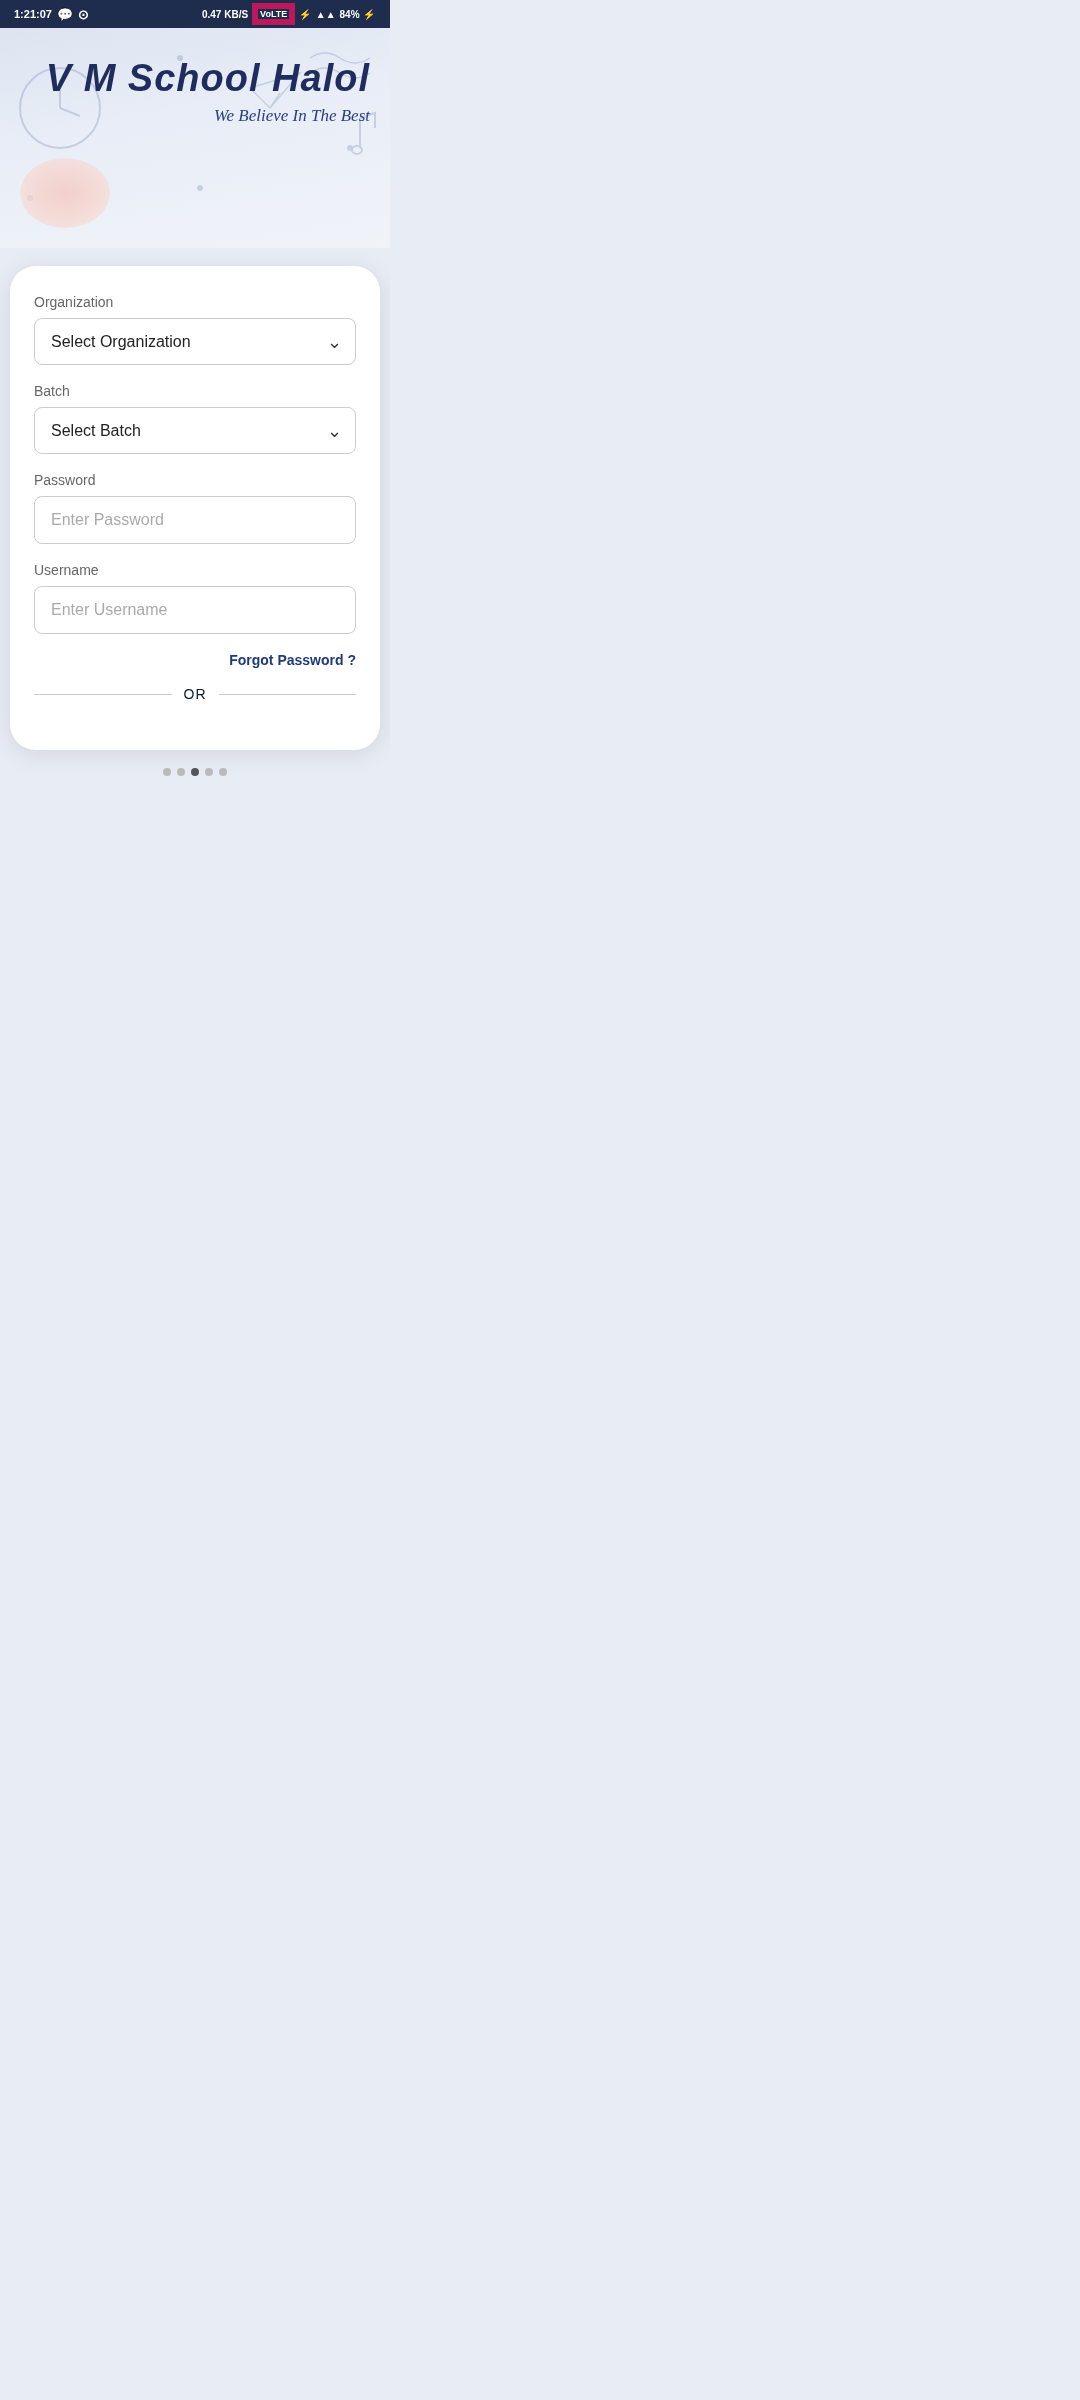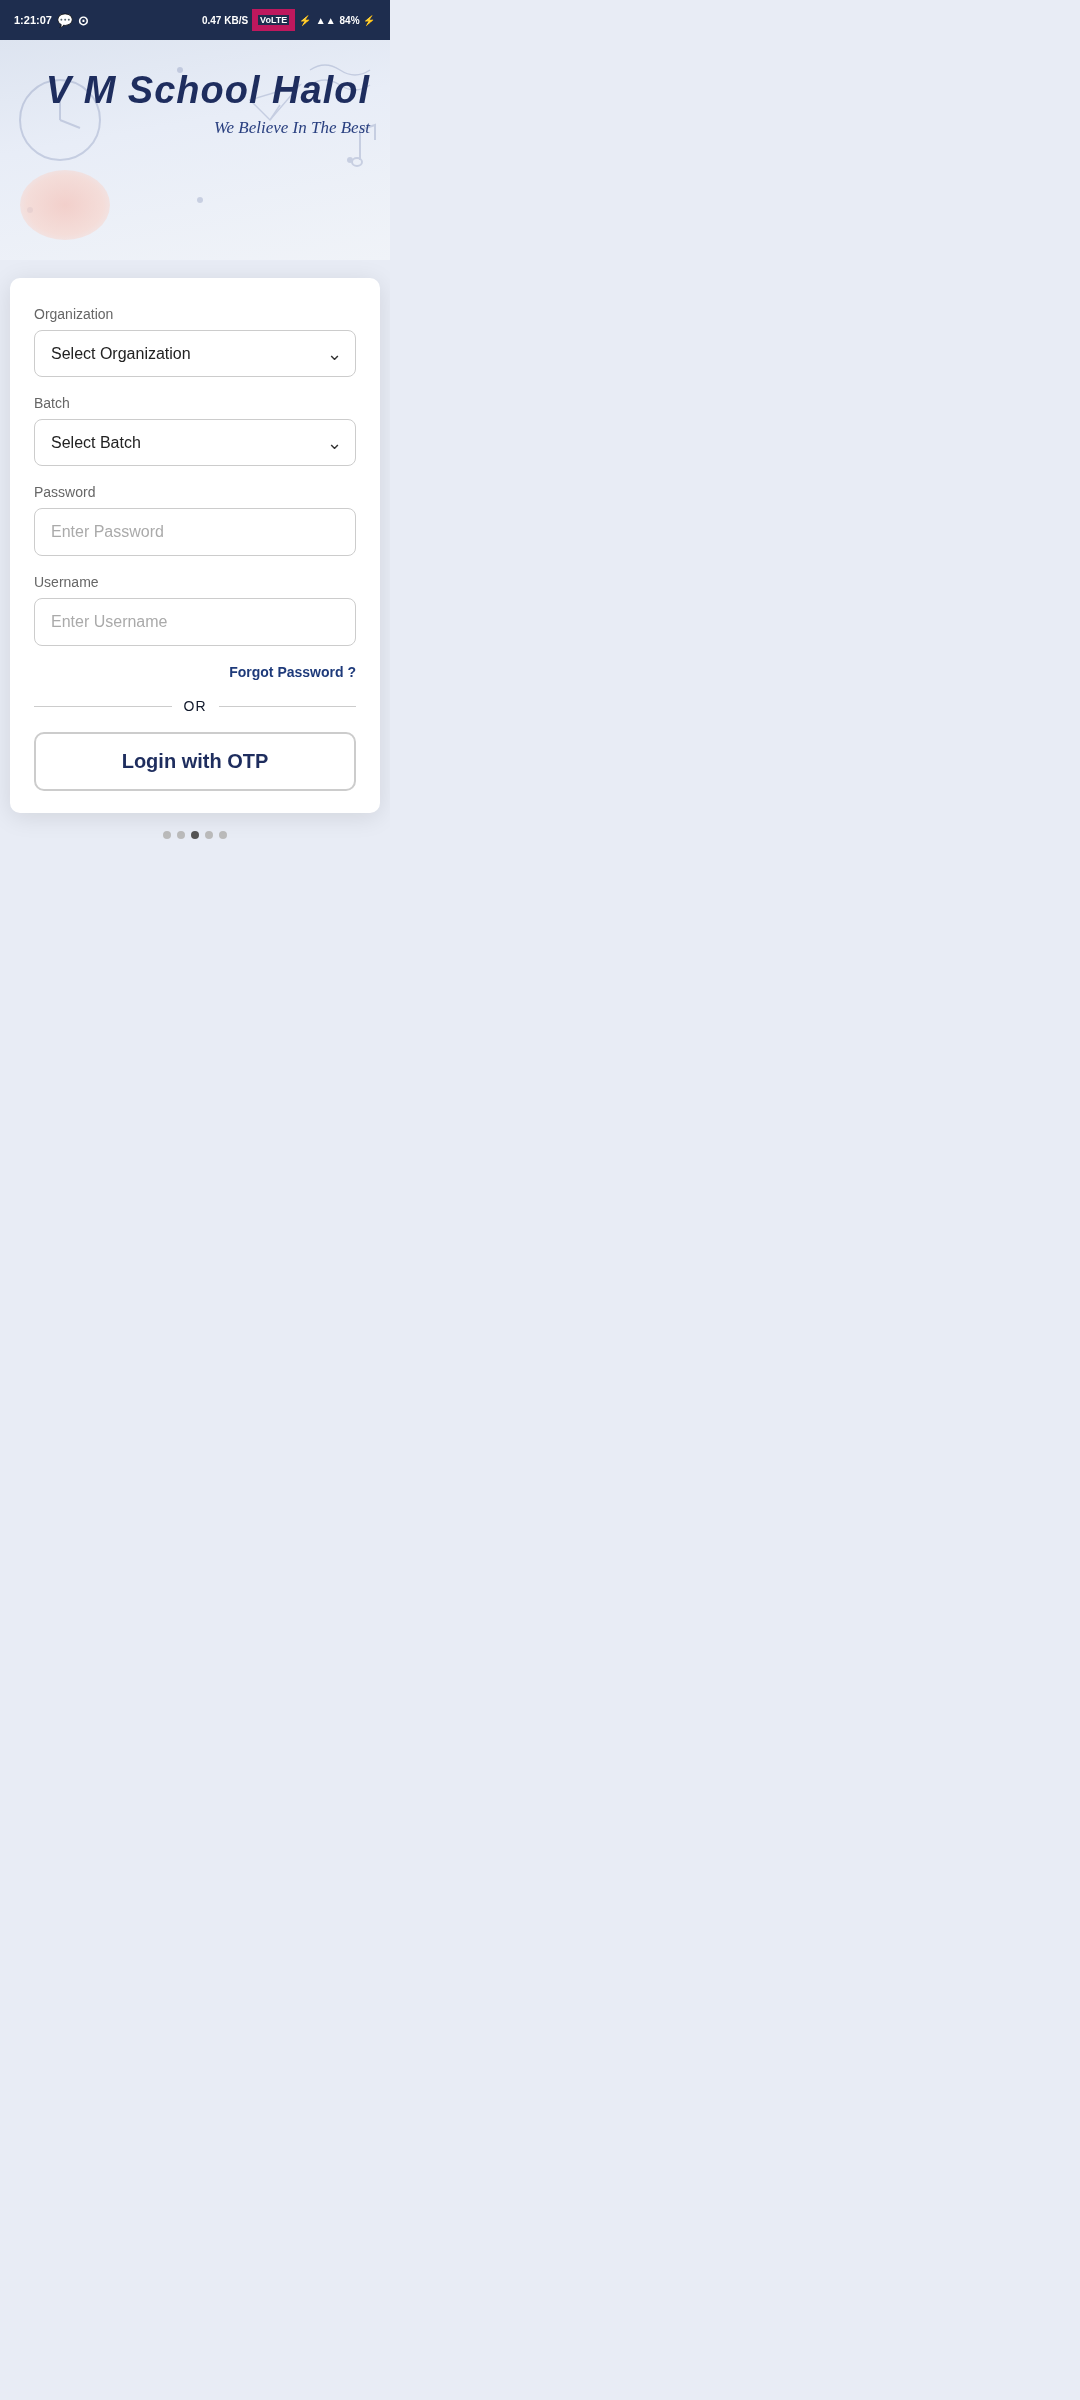--- a/index.html
+++ b/index.html
@@ -11,21 +11,21 @@
       font-family: 'Segoe UI', Arial, sans-serif;
       background: #e8ecf5;
       overflow-x: hidden;
       position: relative;
     }
 
     
     .status-bar {
       background: #1e2d4e;
       color: white;
-      height: 40px;
+      height: 28px;
       display: flex;
       align-items: center;
       justify-content: space-between;
       padding: 0 14px;
       font-size: 11px;
       font-weight: 600;
       position: relative;
       z-index: 10;
     }
     .status-left {
@@ -90,23 +90,23 @@
       color: #2a4080;
       font-style: italic;
       font-weight: 500;
       font-family: Georgia, serif;
       margin-top: 6px;
     }
 
     
     .login-card {
       background: white;
-      border-radius: 10px;
+      border-radius: 26px;
       margin: 18px 10px 0 10px;
-      padding: 28px 24px 22px 24px;
+      padding: 28px 24px 30px 24px;
       box-shadow: 0 4px 24px rgba(0,0,0,0.10);
       position: relative;
       z-index: 5;
     }
 
     .form-group {
       margin-bottom: 18px;
     }
 
     .form-label {
@@ -324,21 +324,20 @@
   
 
   
   <div class="or-divider">
     <div class="line"></div>
     <span class="or-text">OR</span>
     <div class="line"></div>
   </div>
 
   
-  <button class="btn-otp">Login with OTP</button>
 
 </div>
 
 <div class="dots-row">
   <div class="dot"></div>
   <div class="dot"></div>
   <div class="dot active"></div>
   <div class="dot"></div>
   <div class="dot"></div>
 </div>

